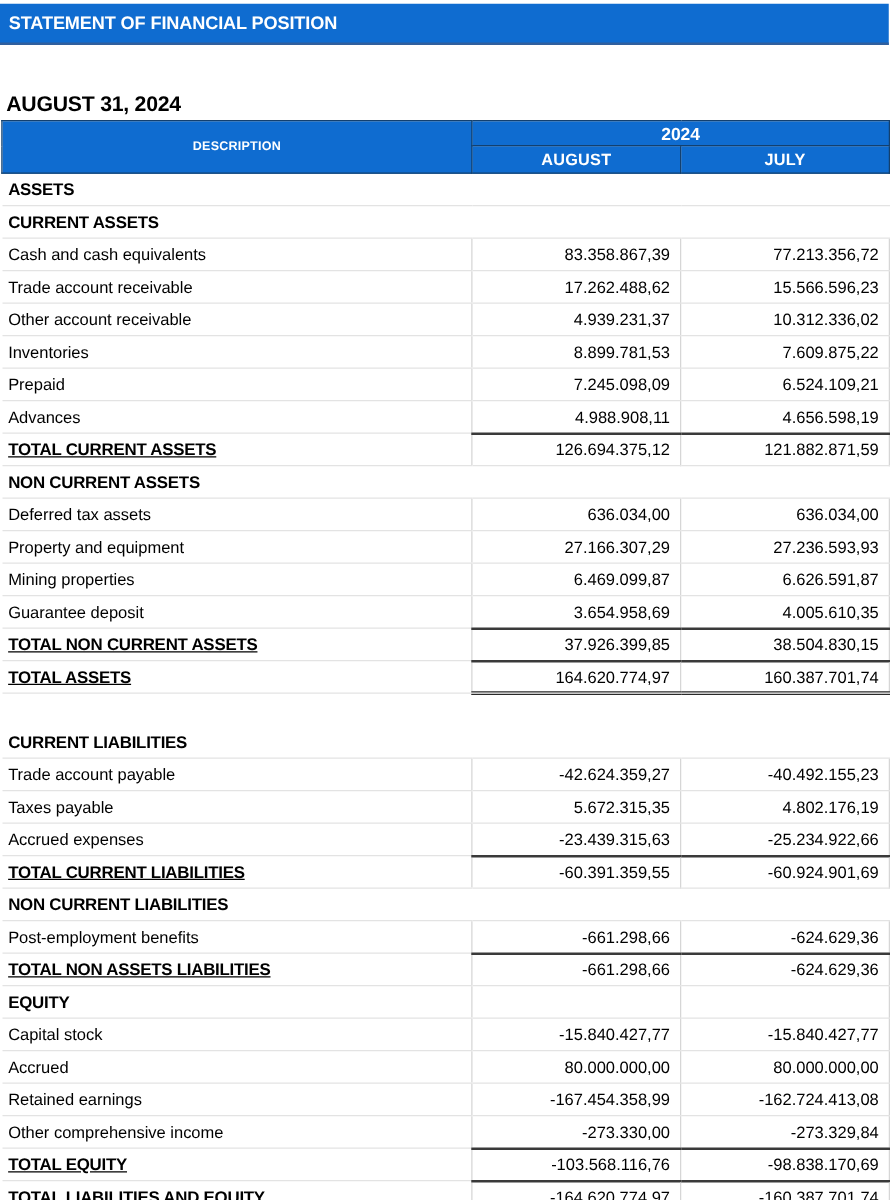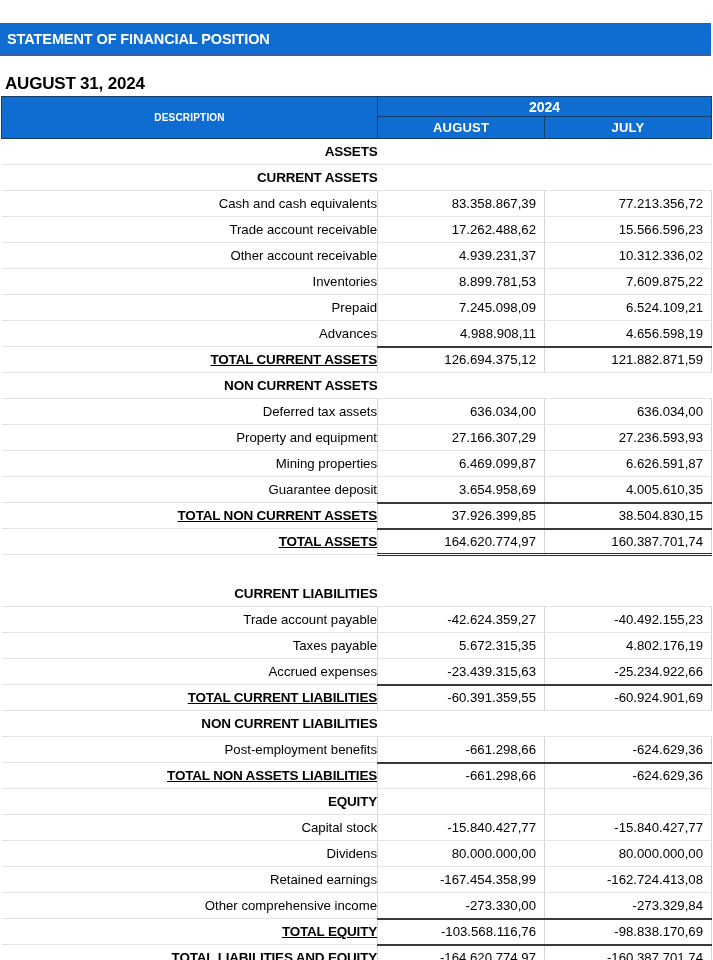--- a/index.html
+++ b/index.html
@@ -20,21 +20,20 @@
     position: absolute;
     left: 0;
     top: 3px;
     width: 711px;
     height: 33px;
     background: #0f6cd0;
     border-bottom: 2px solid #2f5f9e;
     box-sizing: border-box;
     display: flex;
     align-items: center;
-    margin-top: 20px;
   }
   .title-bar .title-text {
     color: #ffffff;
     font-size: 14.5px;
     font-weight: bold;
     letter-spacing: -0.1px;
     padding-left: 7px;
   }
 
   
@@ -78,21 +77,21 @@
   .hdr-year { font-size: 14px; height: 20px; }
   .hdr-mon  { font-size: 13px; height: 22px; letter-spacing: 0.2px; }
 
   
   tr.row { height: 26px; }
   tr.row > td { border-bottom: 1px solid #e3e3e3; }
 
   td.desc {
     font-size: 13.2px;
     padding-left: 5px;
-    text-align: right;
+    text-align: left;
     white-space: nowrap;
   }
   td.num {
     font-size: 13.2px;
     padding-right: 8px;
     text-align: right;
     white-space: nowrap;
     border-left: 1px solid #d6d6d6;
     border-right: 1px solid #d6d6d6;
   }
@@ -273,21 +272,21 @@
         <td class="desc">EQUITY</td>
         <td class="num"></td>
         <td class="num"></td>
       </tr>
       <tr class="row">
         <td class="desc">Capital stock</td>
         <td class="num">-15.840.427,77</td>
         <td class="num">-15.840.427,77</td>
       </tr>
       <tr class="row">
-        <td class="desc">Dividens</td>
+        <td class="desc">Accrued</td>
         <td class="num">80.000.000,00</td>
         <td class="num">80.000.000,00</td>
       </tr>
       <tr class="row">
         <td class="desc">Retained earnings</td>
         <td class="num">-167.454.358,99</td>
         <td class="num">-162.724.413,08</td>
       </tr>
       <tr class="row">
         <td class="desc">Other comprehensive income</td>

